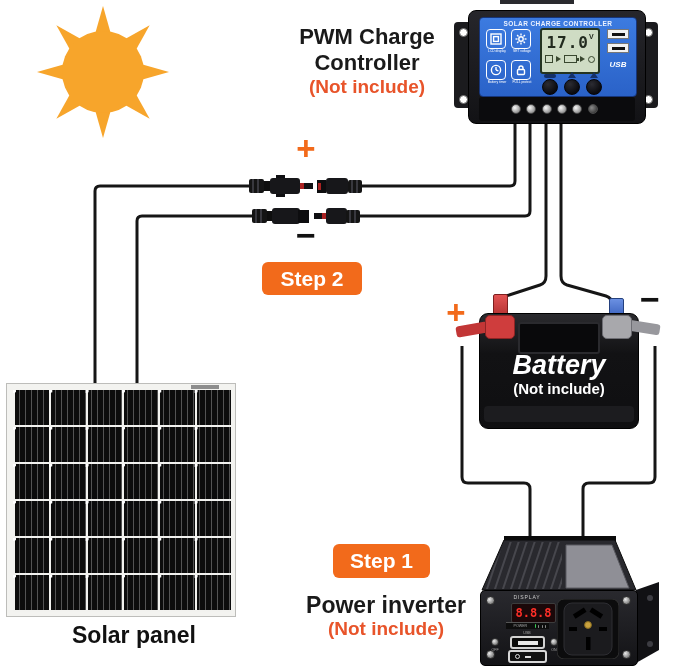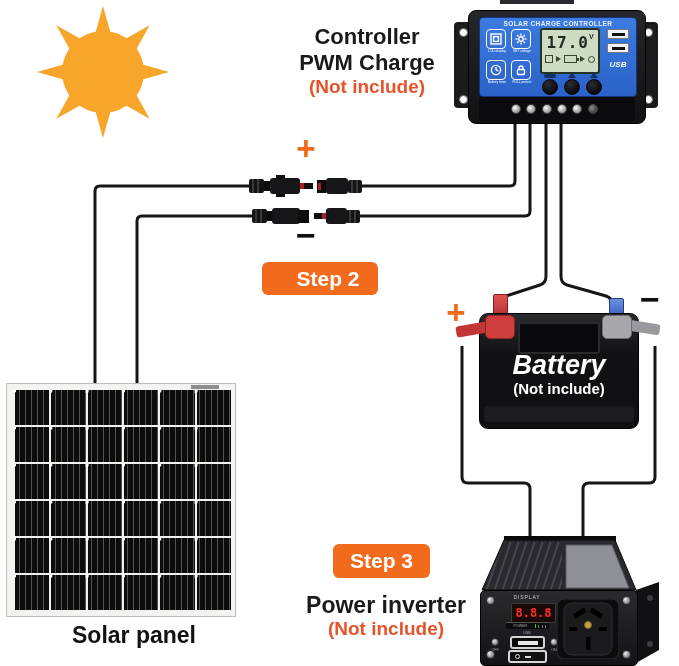--- a/index.html
+++ b/index.html
@@ -274,33 +274,33 @@
       <div class="abs screw" style="left:32px;top:7px;"></div>
       <div class="abs screw" style="left:47px;top:7px;"></div>
       <div class="abs screw" style="left:63px;top:7px;"></div>
       <div class="abs screw" style="left:78px;top:7px;"></div>
       <div class="abs screw" style="left:93px;top:7px;"></div>
       <div class="abs screw dark" style="left:109px;top:7px;"></div>
     </div>
   </div>
 
   <div class="abs ctr" style="left:272px;top:24px;width:190px;">
+    <div class="title-black">PWM Charge</div>
     <div class="title-black">Controller</div>
-    <div class="title-black">PWM Charge</div>
     <div class="not-include">(Not include)</div>
   </div>
 
   <div class="abs ctr pol orange" style="left:290px;top:132px;width:32px;">+</div>
   <div class="abs ctr pol black" style="left:288px;top:218px;width:36px;">−</div>
 
-  <div class="abs step-badge" style="left:262px;top:262px;width:100px;height:33px;padding-left:16px;">
+  <div class="abs step-badge" style="left:262px;top:262px;width:100px;height:33px;">
       <span>Step 2</span>
     </div>
   <div class="abs step-badge" style="left:333px;top:544px;width:97px;height:34px;">
-      <span>Step 3</span>
+      <span>Step 1</span>
     </div>
 
   <div class="abs ctr pol orange" style="left:438px;top:296px;width:36px;">+</div>
   <div class="abs ctr pol black" style="left:632px;top:282px;width:36px;">−</div>
 
   <div class="abs post-red" style="left:493px;top:294px;width:15px;height:24px;"></div>
   <div class="abs post-blue" style="left:609px;top:298px;width:15px;height:20px;"></div>
   <div class="abs bat-body" style="left:479px;top:313px;width:158px;height:114px;">
     <div class="abs bat-recess" style="left:38px;top:8px;width:82px;height:32px;"></div>
     <div class="abs bat-ridge" style="left:4px;top:92px;width:150px;height:16px;"></div>

